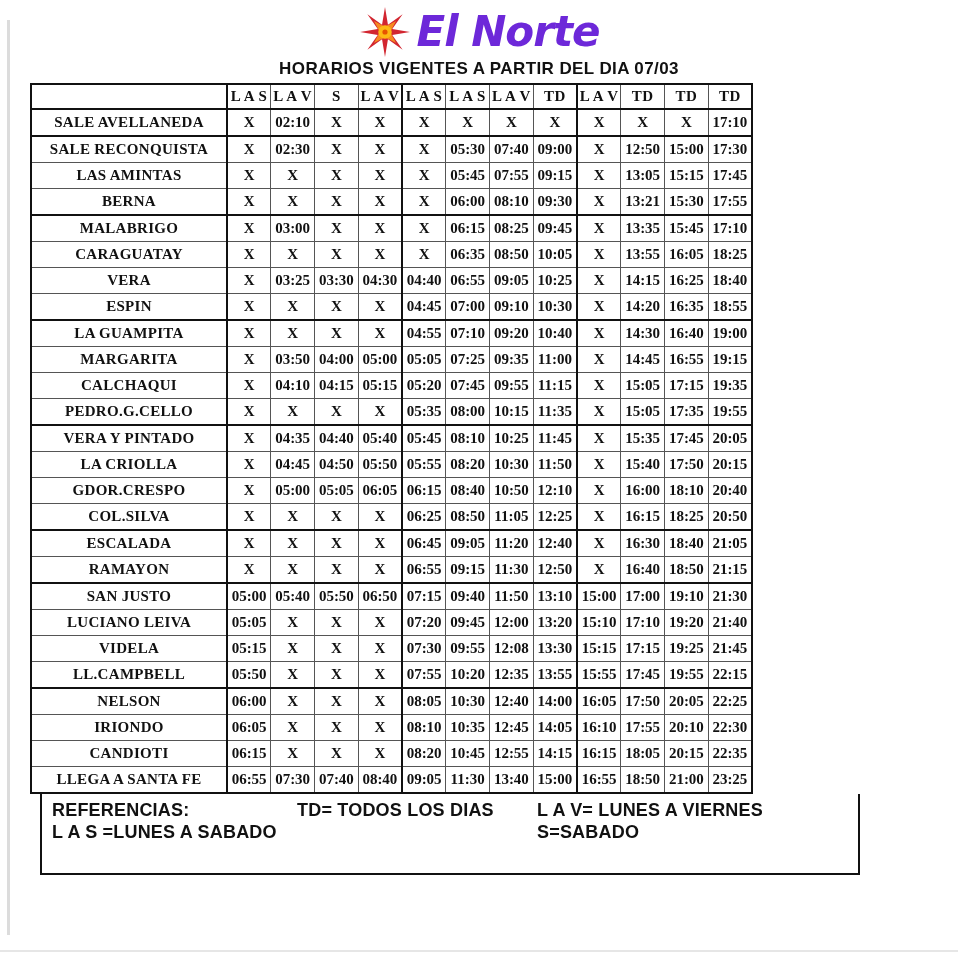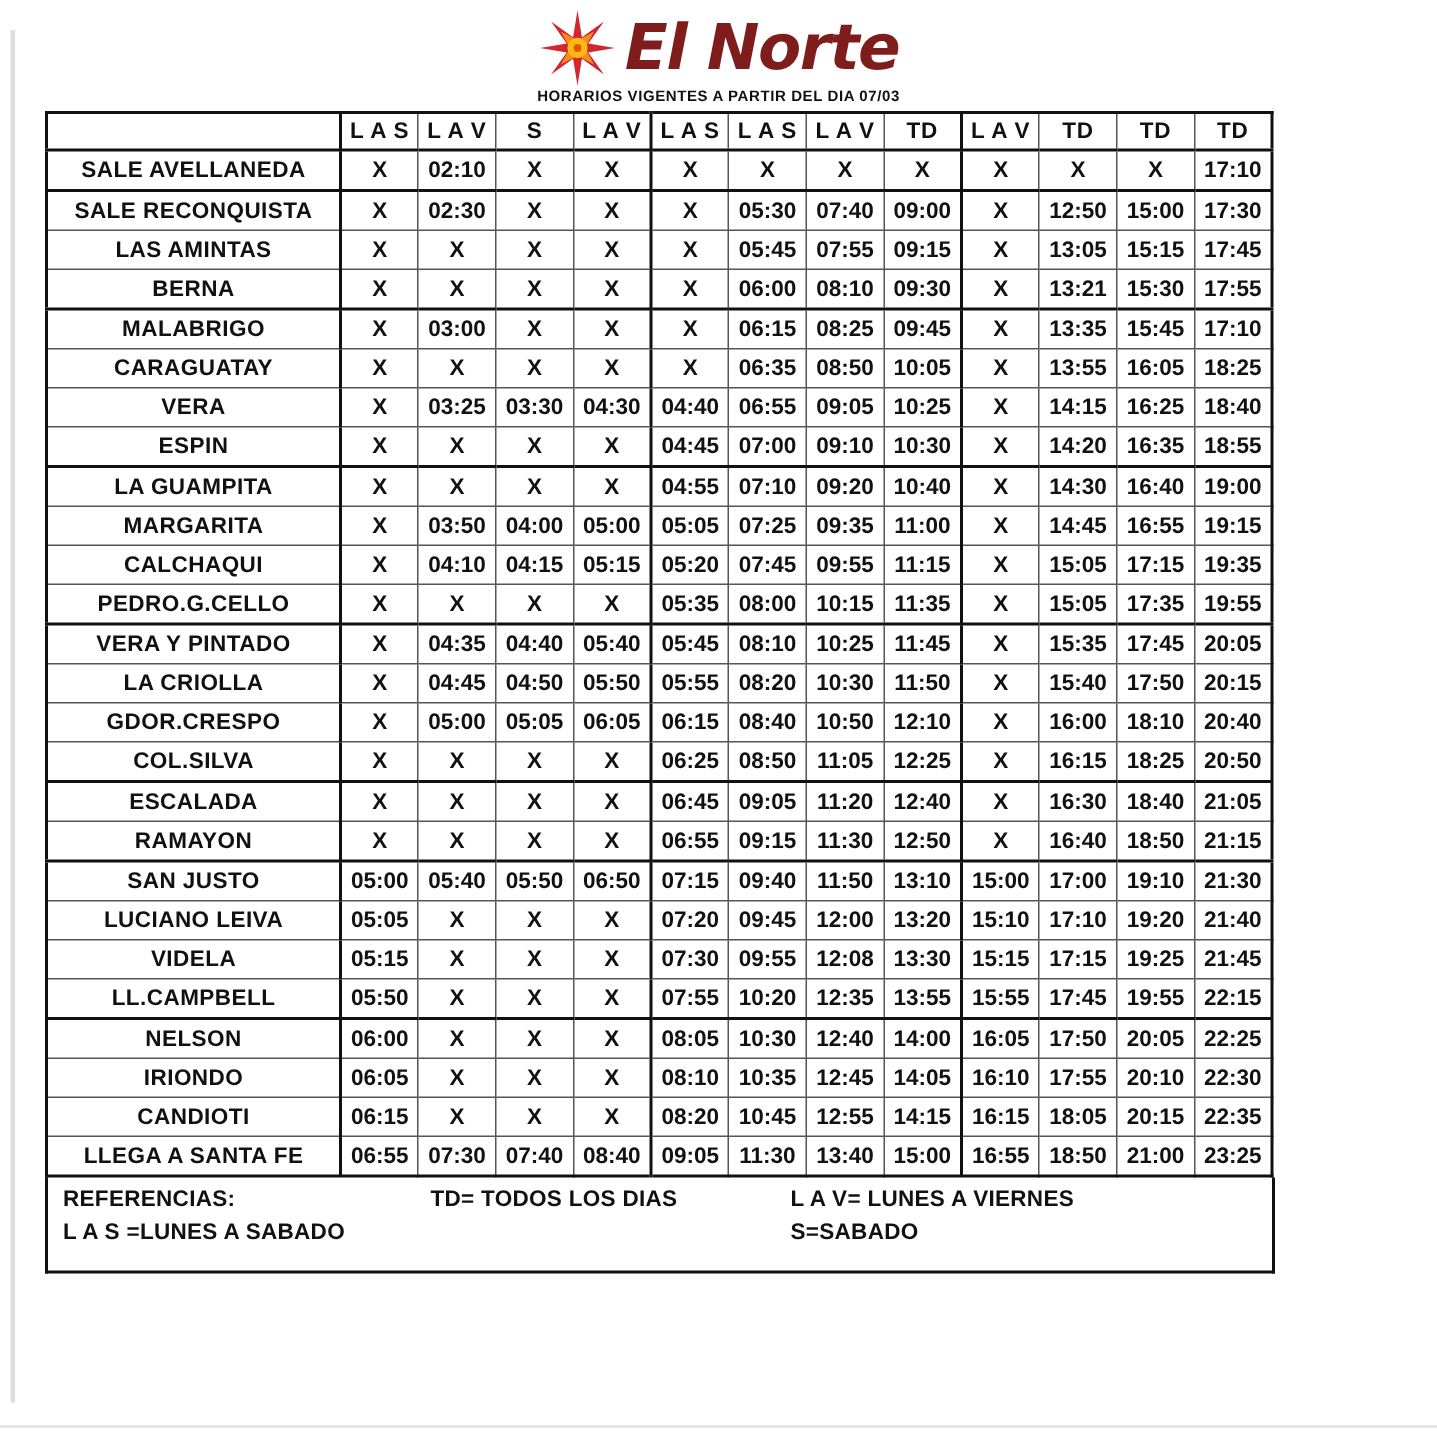--- a/index.html
+++ b/index.html
@@ -21,31 +21,32 @@
     padding-top:6px;height:52px;gap:6px;
   }
   .brand{
     font-family:"DejaVu Sans","Liberation Sans",sans-serif;
     font-style:italic;font-weight:bold;
     font-size:42px;line-height:1;
     letter-spacing:-1px;
   }
   .doc-title{
     text-align:center;
-    font-size:10px;
+    font-size:17px;
     letter-spacing:.4px;
     margin-top:1px;
   }
 
   table.timetable{
     margin:4px 0 0 30px;
-    width:819px;
+    width:723px;
     border-collapse:collapse;
     table-layout:fixed;
     border:2px solid #111;
+    font-family:Liberation Serif, serif;
   }
   table.timetable col.c-station{width:196px;}
   table.timetable th,
   table.timetable td{
     border:1px solid #555;
     text-align:center;
     vertical-align:middle;
     padding:0;
     height:25px;
     font-size:15px;
@@ -57,49 +58,49 @@
     border-bottom:2px solid #111;
     font-size:15px;
     letter-spacing:.5px;
     height:23px;
   }
   td.station-cell{font-size:15.5px;letter-spacing:.3px;}
   .hr{border-right:2px solid #111 !important;}
   tr.hb td{border-bottom:2px solid #111;}
 
   .refs{
-    margin-left:30px;
+    margin-left:40px;
     width:806px;
     border:2px solid #111;
     border-top:none;
     height:56px;
-    padding:6px 0 0 10px;
+    padding:6px 0 17px 10px;
     box-sizing:content-box;
     display:grid;
     grid-template-columns:245px 240px auto;
     grid-auto-rows:22px;
-    font-size:15px;
+    font-size:18px;
     letter-spacing:.2px;
   }
 </style>
 </head>
 <body>
 
 <div class="page">
   <div class="scan-edge-left"></div>
   <div class="scan-edge-bottom"></div>
 
   <div class="logo-row">
     <svg width="52" height="52" viewBox="0 0 100 100">
       <polygon fill="#d22630" points="50,2 55.7,36.1 83.9,16.1 63.9,44.3 98,50 63.9,55.7 83.9,83.9 55.7,63.9 50,98 44.3,63.9 16.1,83.9 36.1,55.7 2,50 36.1,44.3 16.1,16.1 44.3,36.1"></polygon>
       <polygon fill="#f68b1f" points="50,40 71.2,28.8 60,50 71.2,71.2 50,60 28.8,71.2 40,50 28.8,28.8"></polygon>
       <circle cx="50" cy="50" r="13" fill="#fdb913"></circle>
       <circle cx="50" cy="50" r="5" fill="#e65300"></circle>
     </svg>
-    <span class="brand" style="color: #7f1d1d;">El Norte</span>
+    <span class="brand" style="color: #6d28d9;">El Norte</span>
   </div>
 
   <div class="doc-title">HORARIOS VIGENTES A PARTIR DEL DIA 07/03</div>
 
   <table class="timetable">
     <colgroup id="timetable-cols">
         <col class="c-station">
         <col>
         <col>
         <col>

